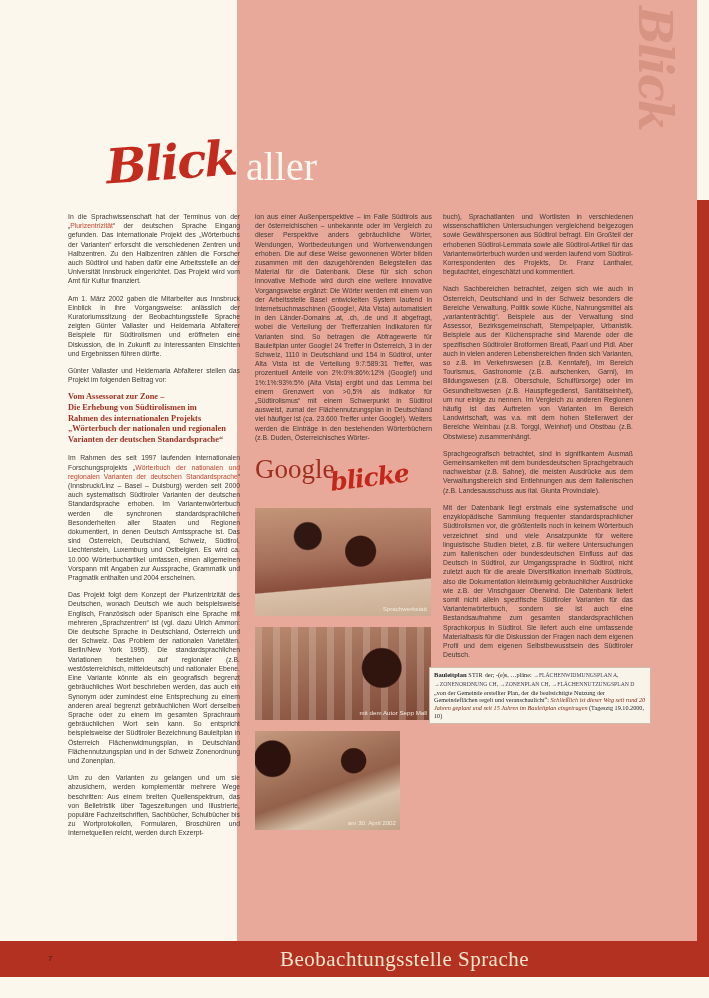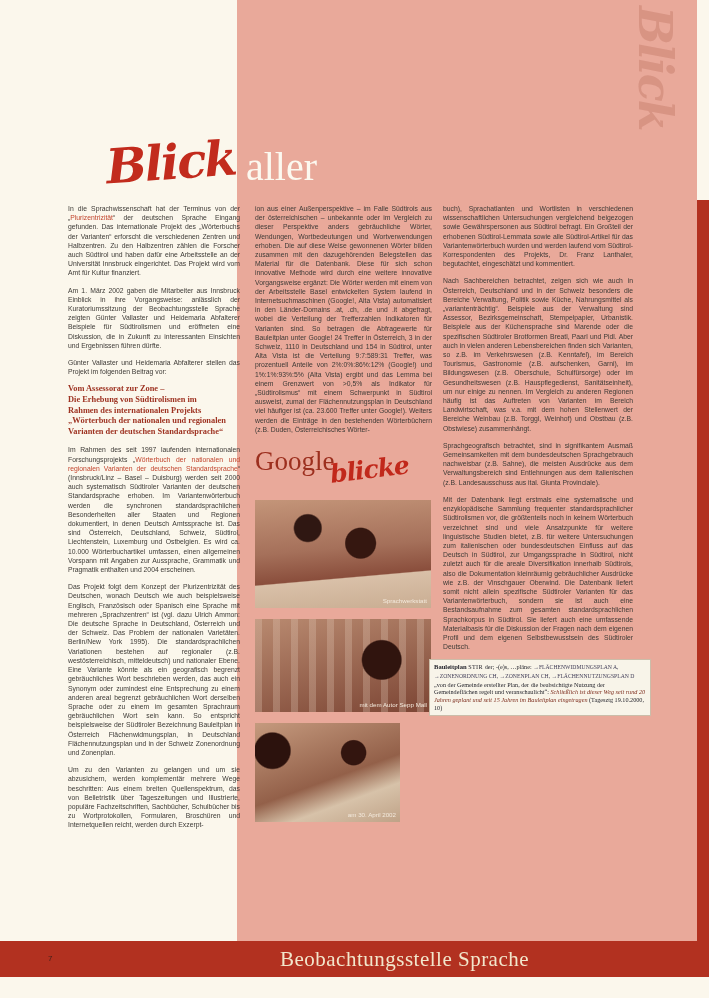--- a/index.html
+++ b/index.html
@@ -11,21 +11,21 @@
   .watermark{position:absolute;left:628px;top:6px;height:180px;writing-mode:vertical-rl;
              font-family:"DejaVu Serif",serif;font-style:italic;font-weight:bold;font-size:46px;
              color:rgba(196,122,104,.45);letter-spacing:-2px;}
 
   .masthead-blick{position:absolute;left:106px;top:134px;font-family:"DejaVu Serif",serif;
                   font-style:italic;font-weight:bold;font-size:48px;color:#c22b1d;
                   letter-spacing:-2px;transform:rotate(-4deg);}
   .masthead-feld{position:absolute;left:246px;top:143px;font-family:"Liberation Serif",serif;
                  font-size:40px;color:#fcf9f0;}
 
-  .col{position:absolute;top:204px;}
+  .col{position:absolute;top:212px;}
   .col1{left:68px;width:172px;}
   .col2{left:255px;width:177px;}
   .col3{left:443px;width:190px;}
   .body-text p{font-size:6.8px;line-height:9.2px;text-align:justify;color:#3d3a36;margin:0 0 8px;}
   .red-word{color:#c2452e;}
   .red-heading{font-family:"Liberation Serif",serif;font-size:8.4px;line-height:10.6px;
                color:#9e3322;font-weight:bold;white-space:pre-line;margin:2px 0 8px;}
 
   .augen-row{margin:12px 0 10px;height:44px;position:relative;white-space:nowrap;}
   .augen{font-family:"Liberation Serif",serif;font-size:27px;color:#9c2f1e;}

